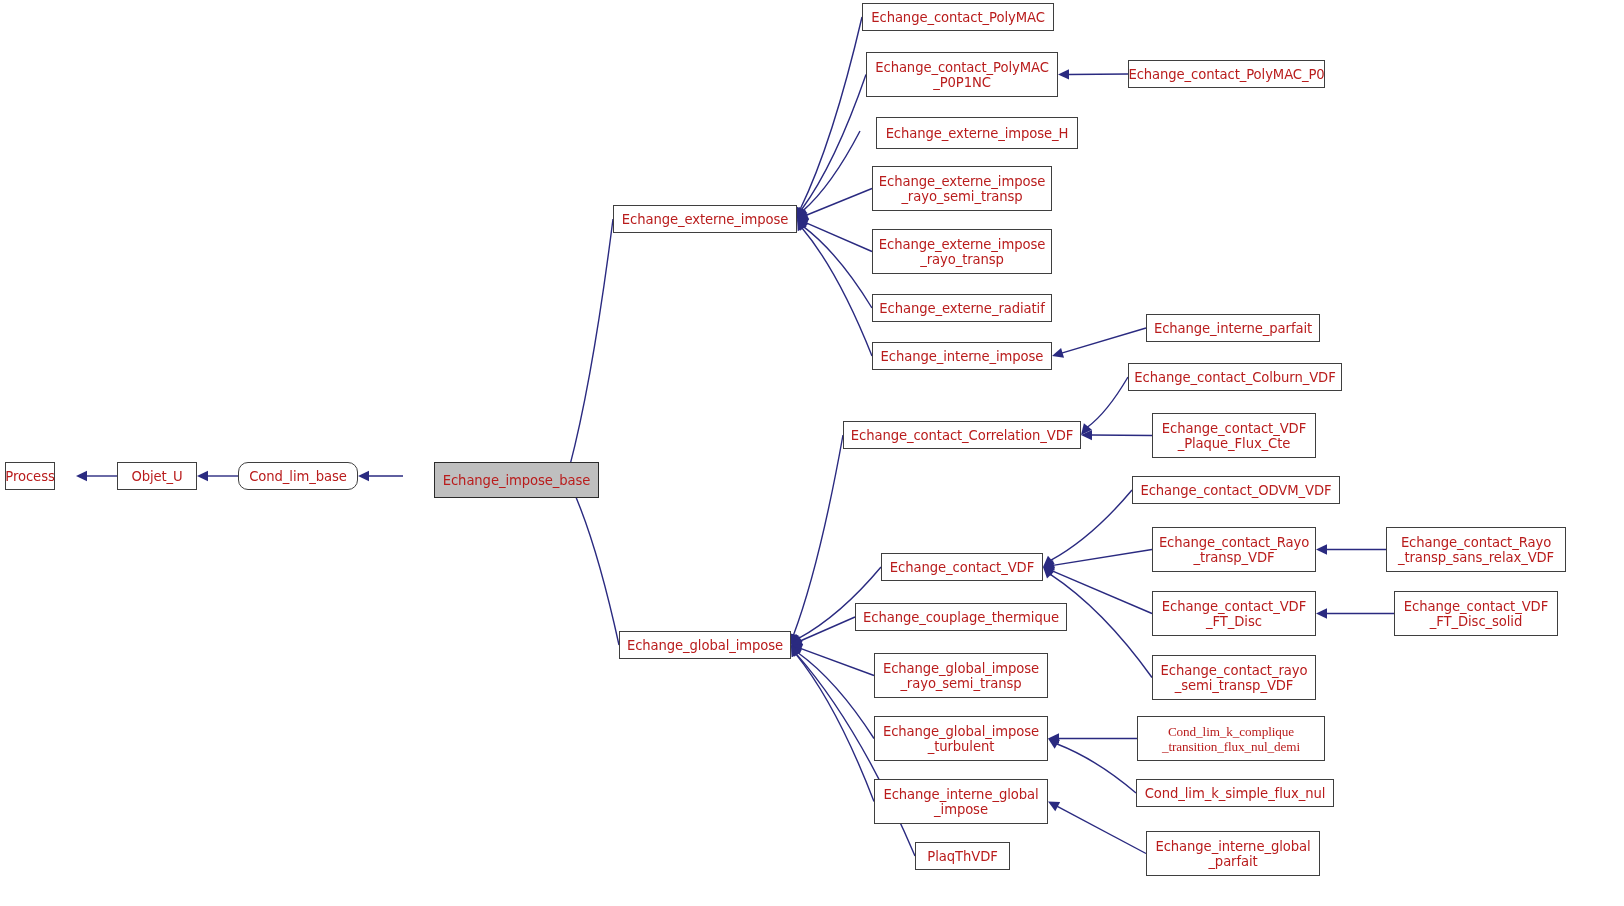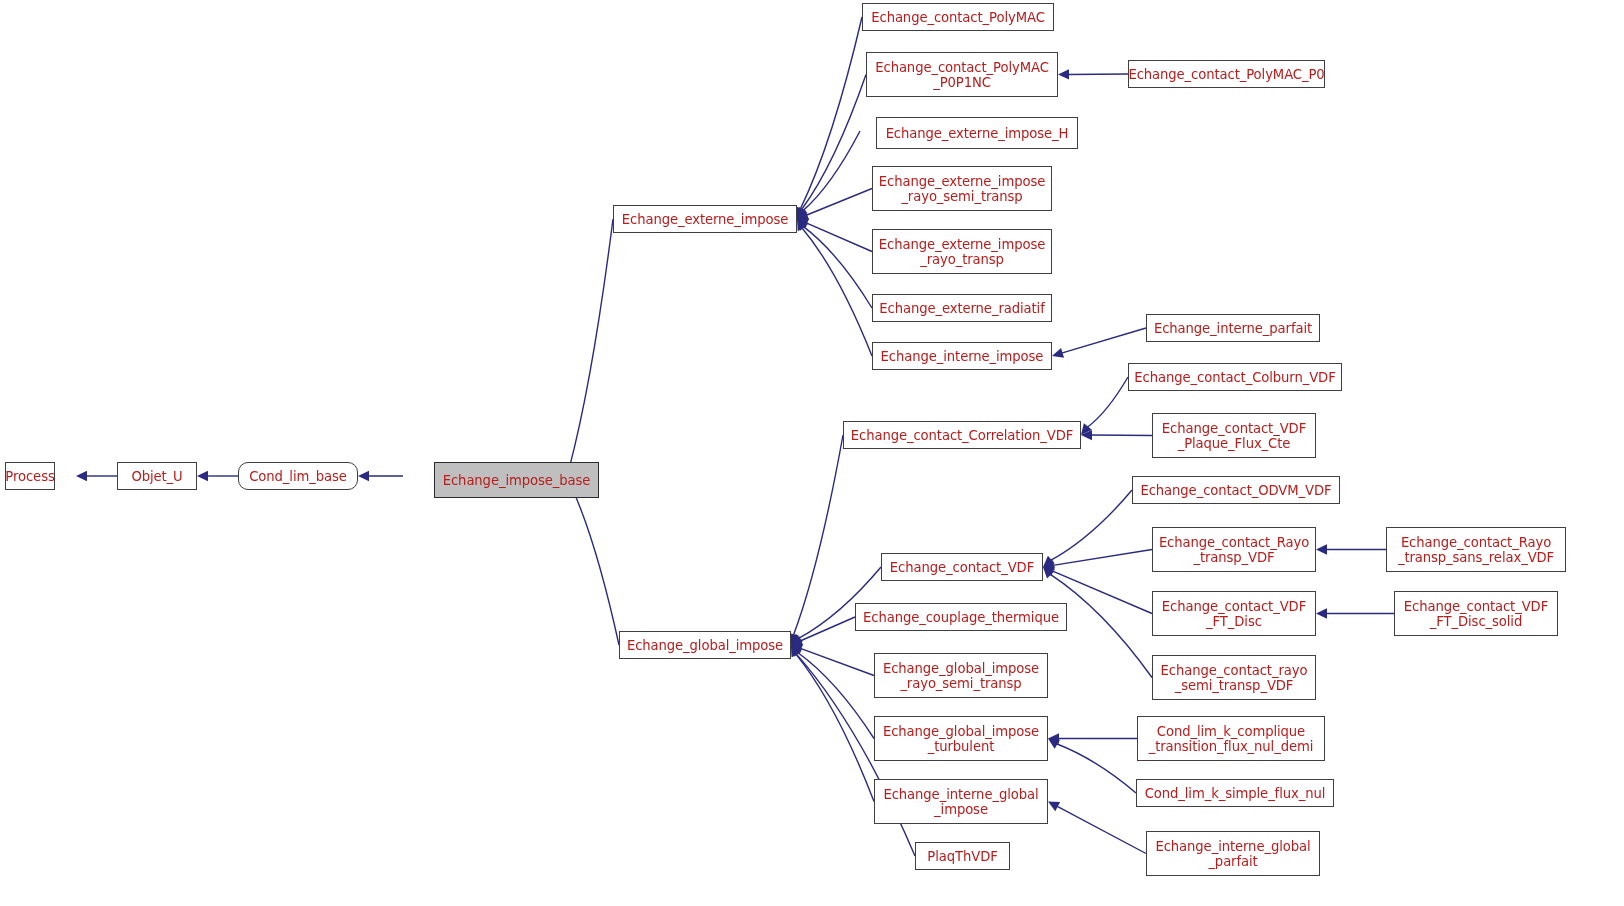--- a/index.html
+++ b/index.html
@@ -146,21 +146,21 @@
 _FT_Disc</div>
       <div class="node" style="left: 1394px; top: 591px; width: 164px; height: 45px;">Echange_contact_VDF
 _FT_Disc_solid</div>
       <div class="node" style="left: 1152px; top: 655px; width: 164px; height: 45px;">Echange_contact_rayo
 _semi_transp_VDF</div>
       <div class="node" style="left: 855px; top: 603px; width: 212px; height: 28px;">Echange_couplage_thermique</div>
       <div class="node" style="left: 874px; top: 653px; width: 174px; height: 45px;">Echange_global_impose
 _rayo_semi_transp</div>
       <div class="node" style="left: 874px; top: 716px; width: 174px; height: 45px;">Echange_global_impose
 _turbulent</div>
-      <div class="node" style="left: 1137px; top: 716px; width: 188px; height: 45px;">Cond_lim_k_complique
+      <div class="node" style="left: 1137px; top: 716px; width: 188px; height: 45px; font-family: Liberation Serif, serif;">Cond_lim_k_complique
 _transition_flux_nul_demi</div>
       <div class="node" style="left: 1136px; top: 779px; width: 198px; height: 28px;">Cond_lim_k_simple_flux_nul</div>
       <div class="node" style="left: 874px; top: 779px; width: 174px; height: 45px;">Echange_interne_global
 _impose</div>
       <div class="node" style="left: 1146px; top: 831px; width: 174px; height: 45px;">Echange_interne_global
 _parfait</div>
       <div class="node" style="left: 915px; top: 842px; width: 95px; height: 28px;">PlaqThVDF</div>
       <div class="node" style="left: 1128px; top: 60px; width: 197px; height: 28px;">Echange_contact_PolyMAC_P0</div>
     </div>
 </div>

